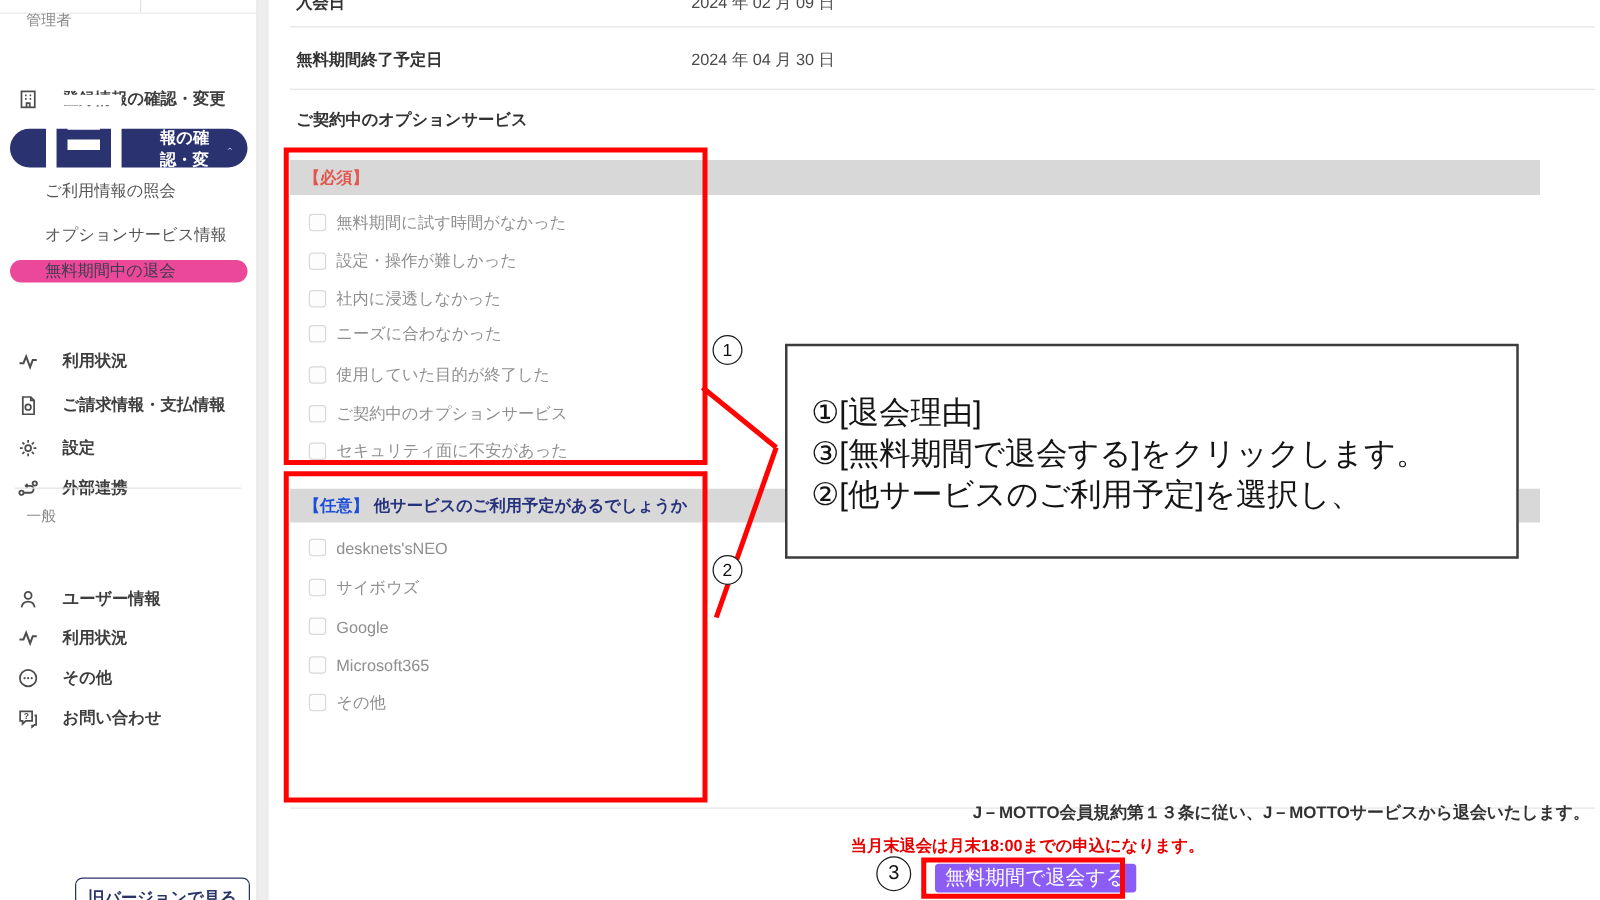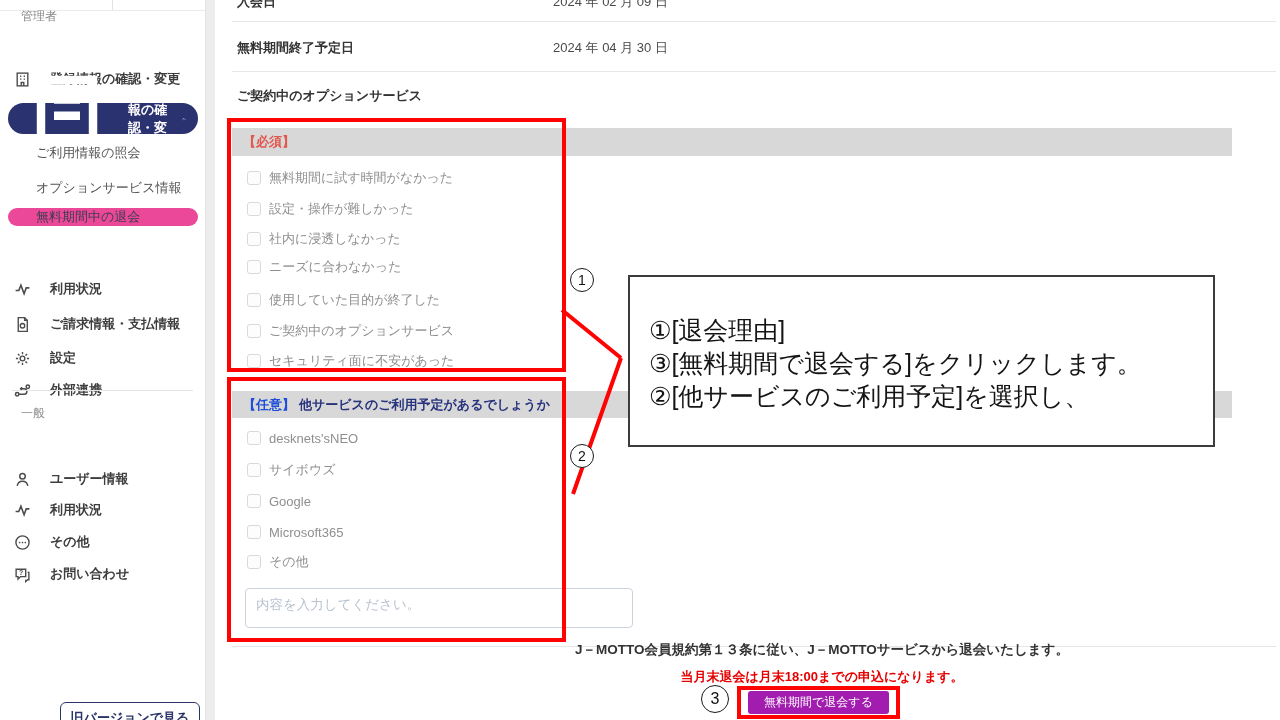--- a/index.html
+++ b/index.html
@@ -52,26 +52,26 @@
   .cb{position:absolute;left:247px;display:flex;align-items:center;gap:8px;height:20px;cursor:pointer;z-index:2;}
   .cb .box{width:14px;height:14px;border:1.5px solid #d9d9d9;border-radius:3px;background:#fdfdfd;box-sizing:border-box;}
   .cb .cbl{font-size:13px;color:#8f8f8f;}
 
   textarea.other-input{position:absolute;left:245px;top:588px;width:388px;height:40px;box-sizing:border-box;
           border:1px solid #ccd3df;border-radius:4px;padding:7px 10px;font-size:13.5px;color:#333;
           resize:none;background:#fff;z-index:2;font-family:inherit;outline:none;}
   textarea.other-input::placeholder{color:#b9c2cf;}
 
   
-  .agreement{position:absolute;left:372px;top:641px;width:900px;text-align:center;
+  .agreement{position:absolute;left:372px;top:641px;width:900px;text-align:right;
              font-size:13.5px;font-weight:bold;color:#333;}
   .deadline{position:absolute;left:372px;top:668px;width:900px;text-align:center;
             font-size:13px;font-weight:bold;color:#e60000;}
-  .submit-btn{position:absolute;left:748px;top:691px;width:141px;height:23px;background:#a21caf;
-              color:#fff;font-size:12px;border:none;border-radius:3px;display:flex;align-items:center;
+  .submit-btn{position:absolute;left:748px;top:691px;width:161px;height:23px;background:#8b5cf6;
+              color:#fff;font-size:16px;border:none;border-radius:3px;display:flex;align-items:center;
               justify-content:center;cursor:pointer;z-index:2;}
 
   
   .ann-rect{position:absolute;border:4px solid #ff0202;box-sizing:border-box;z-index:30;pointer-events:none;background:transparent;}
   .rect1{left:227px;top:118px;width:339px;height:254px;}
   .rect2{left:227px;top:377px;width:339px;height:265px;}
   .rect3{left:737px;top:686px;width:163px;height:33px;}
   .ann-lines{position:absolute;left:0;top:0;width:1280px;height:720px;z-index:40;pointer-events:none;}
   .badge{position:absolute;width:24px;height:24px;border:1.5px solid #1a1a1a;border-radius:50%;
          background:#fff;color:#111;font-size:14px;display:flex;align-items:center;justify-content:center;
@@ -292,21 +292,20 @@
     </label>
   <label class="cb" style="top:522px">
       <span class="box"></span>
       <span class="cbl">Microsoft365</span>
     </label>
   <label class="cb" style="top:552px">
       <span class="box"></span>
       <span class="cbl">その他</span>
     </label>
 
-  <textarea class="other-input" placeholder="内容を入力してください。" style=""></textarea>
 
   <div class="hairline" style="top:646px"></div>
 
   <div class="agreement">J－MOTTO会員規約第１３条に従い、J－MOTTOサービスから退会いたします。</div>
   <div class="deadline">当月末退会は月末18:00までの申込になります。</div>
   <button class="submit-btn">無料期間で退会する</button>
 
   <div class="ann-rect rect1"></div>
   <div class="ann-rect rect2"></div>
   <div class="ann-rect rect3"></div>

